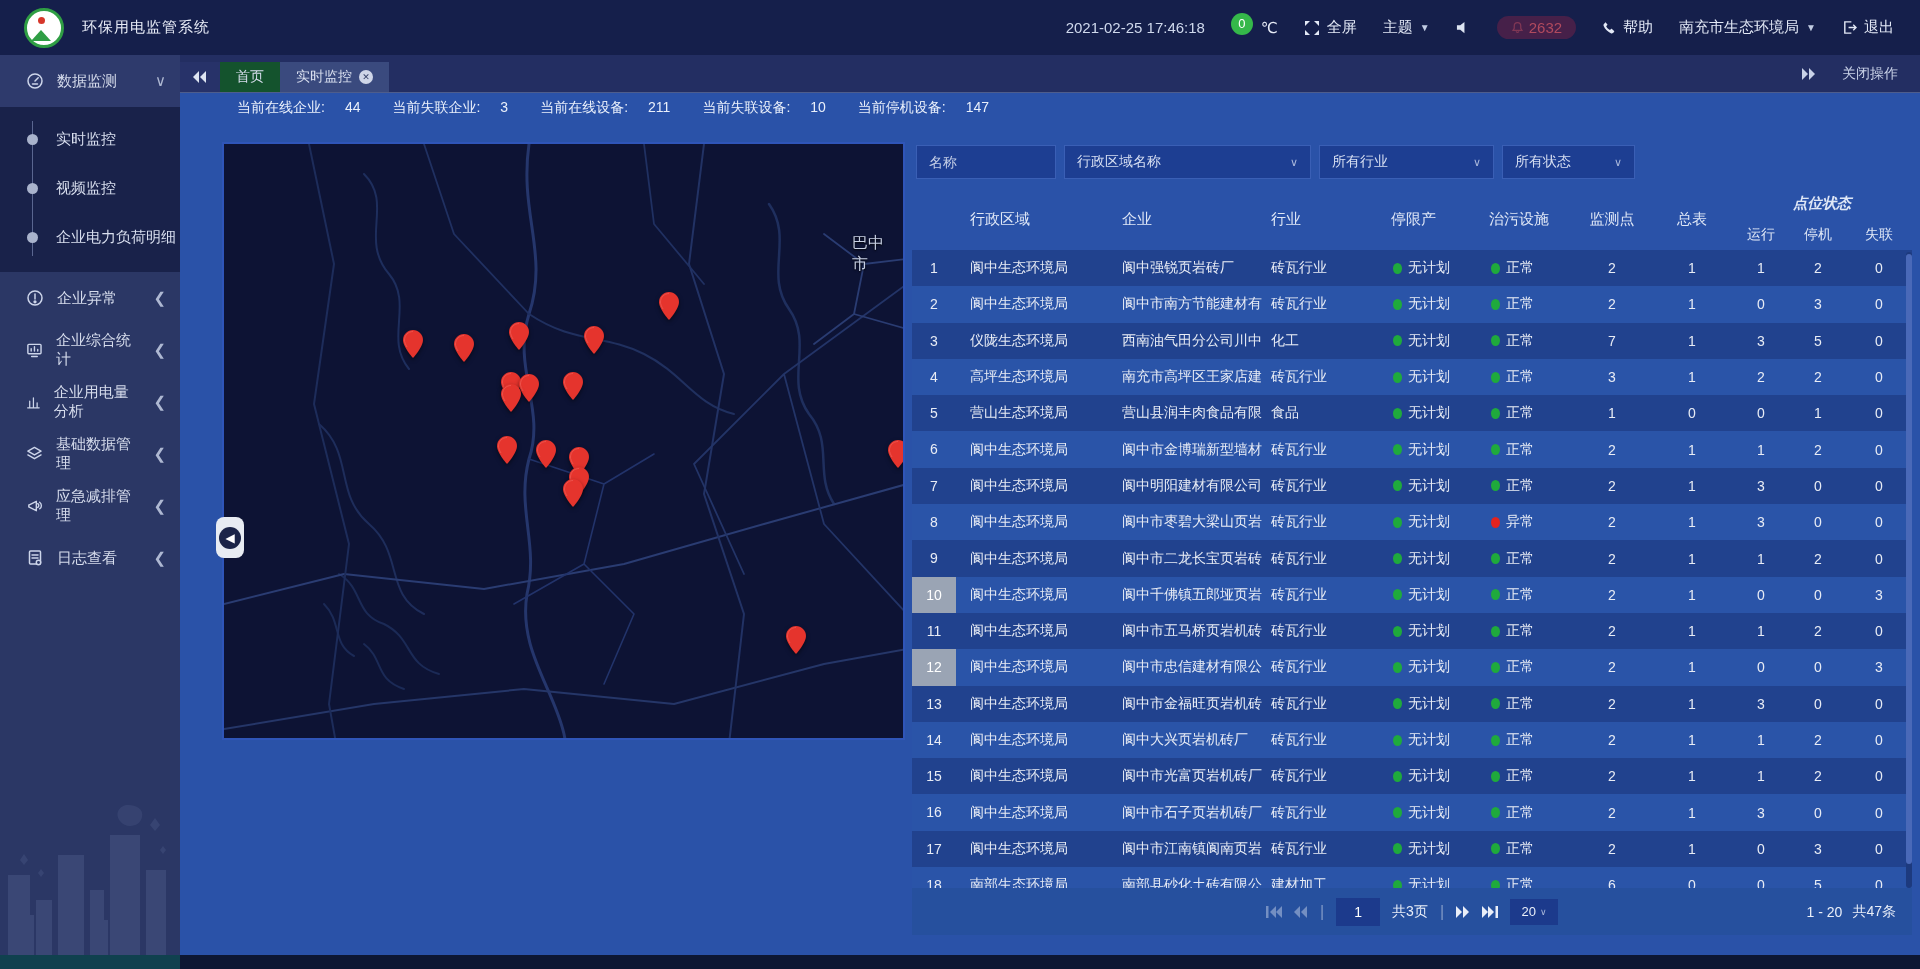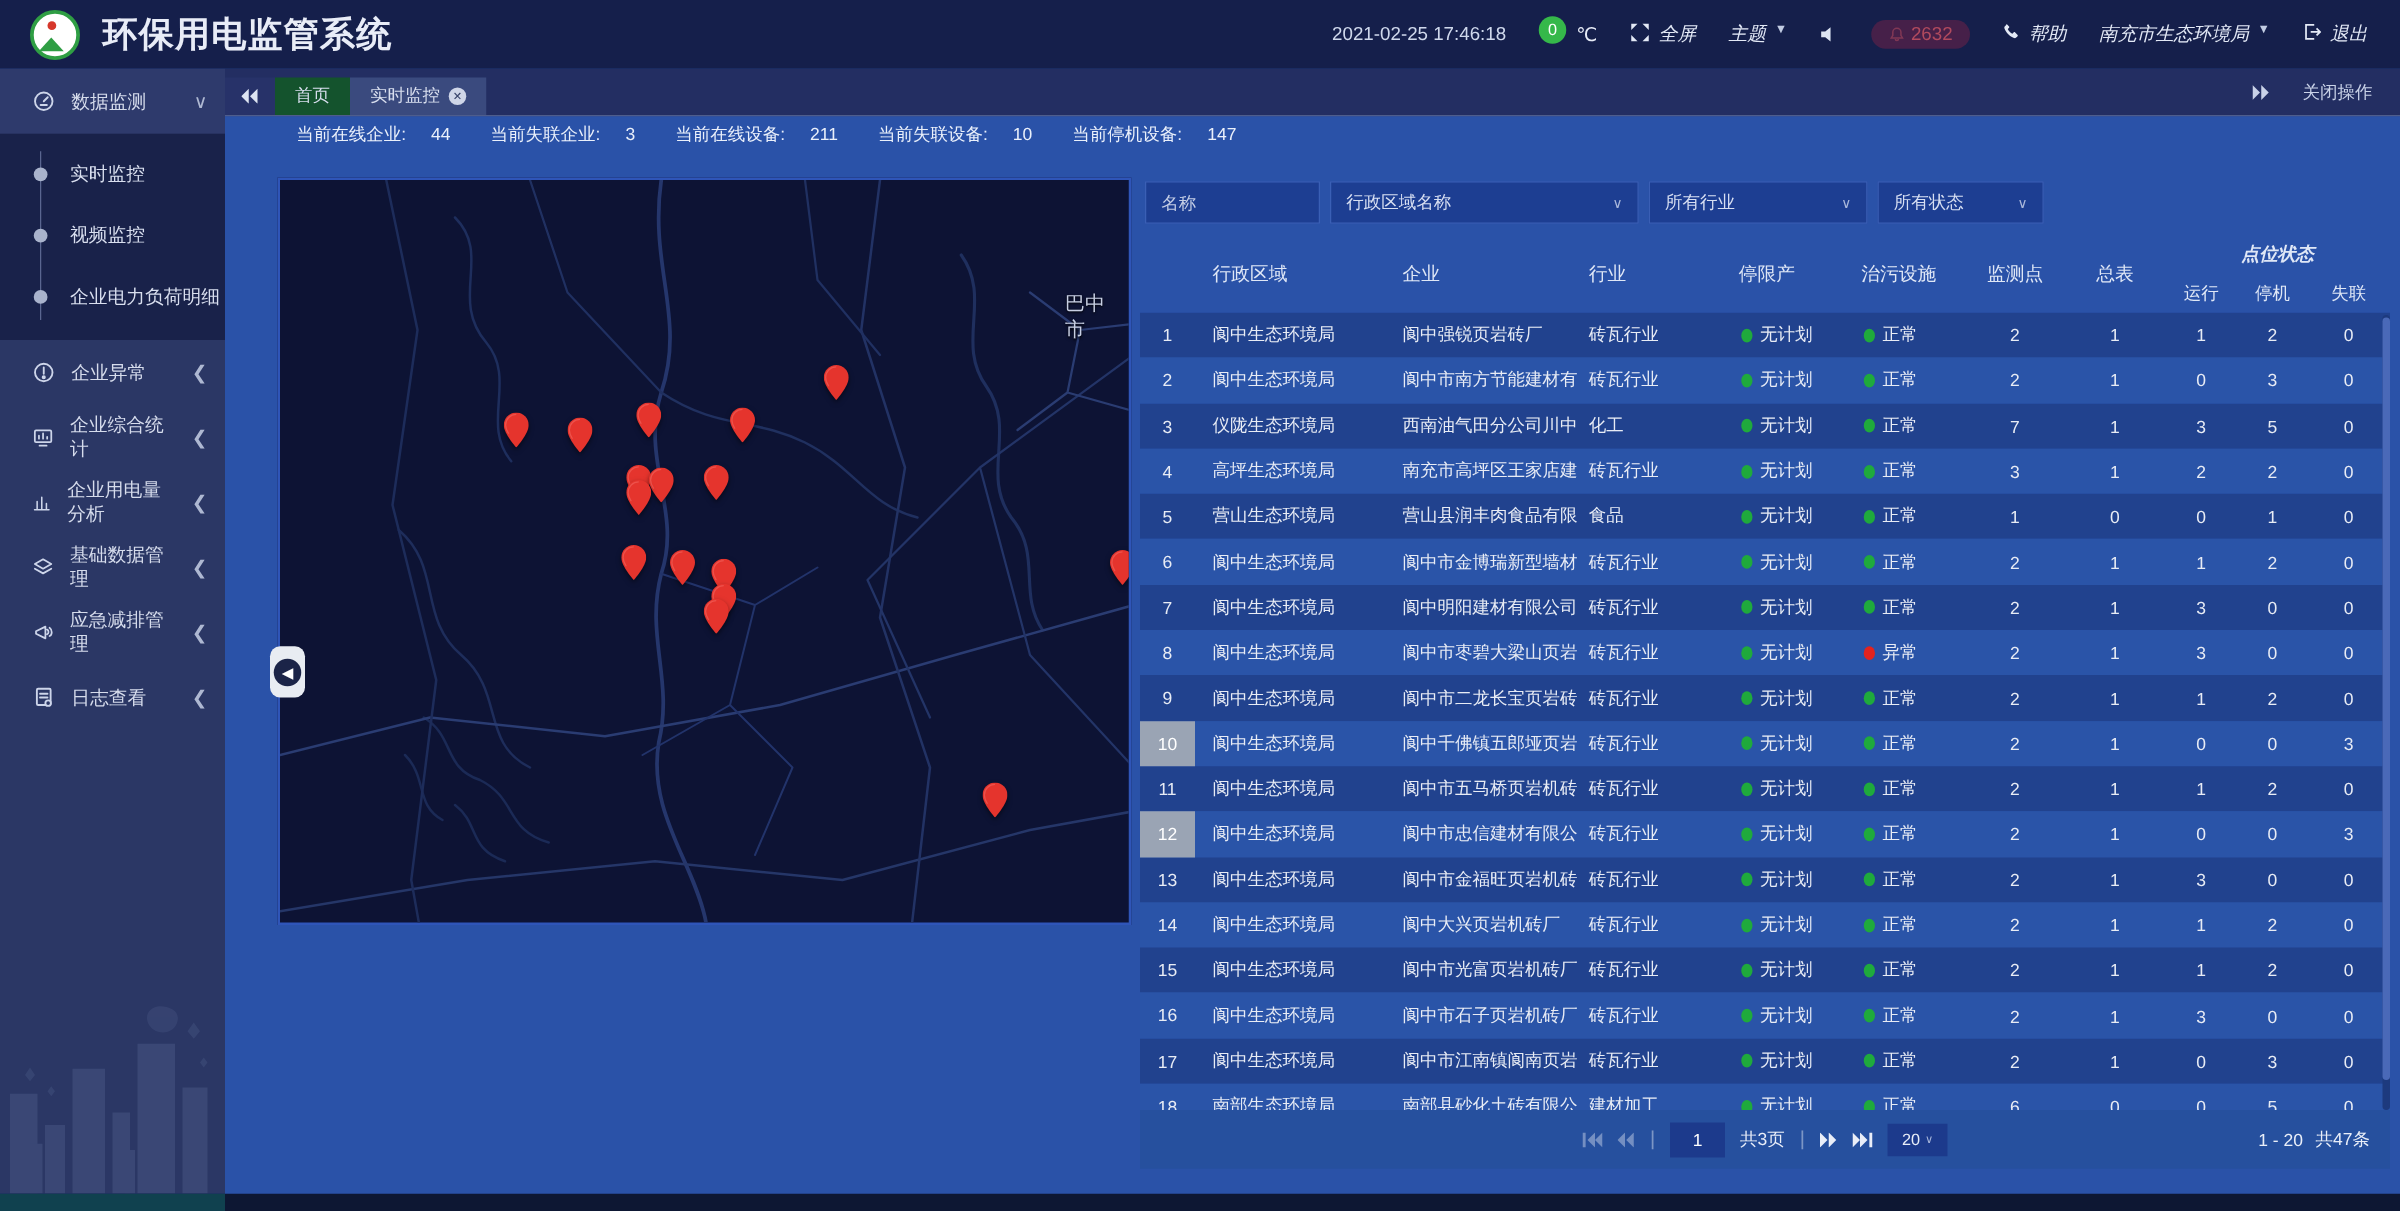--- a/index.html
+++ b/index.html
@@ -3,24 +3,24 @@
 <meta charset="utf-8">
 <style>
   html,body{margin:0;padding:0;background:#0D1733;font-family:"Liberation Sans","DejaVu Sans",sans-serif;}
   #stage{position:relative;width:1920px;height:969px;overflow:hidden;background:#2A52A8;}
   .abs{position:absolute;}
   
   #topbar{left:0;top:0;width:1920px;height:55px;background:#151F4B;display:flex;align-items:center;color:#E8ECF7;}
   #logo{width:34px;height:34px;border-radius:50%;background:#fff;border:3px solid #2F9E44;margin-left:24px;position:relative;flex:none;}
   #logo .sun{position:absolute;left:11px;top:6px;width:7px;height:7px;border-radius:50%;background:#D6372B;}
   #logo .mtn{position:absolute;left:4px;bottom:4px;width:0;height:0;border-left:10px solid transparent;border-right:10px solid transparent;border-bottom:11px solid #2F9E44;}
-  #app-title{font-size:28px;font-weight:bold;margin-left:18px;letter-spacing:1px;}
+  #app-title{font-size:15px;font-weight:normal;margin-left:18px;letter-spacing:1px;}
   #topbar-right{margin-left:auto;display:flex;align-items:center;gap:26px;padding-right:26px;font-size:15px;}
   .temp-badge{width:22px;height:22px;border-radius:50%;background:#35B84A;color:#fff;font-size:13px;display:flex;align-items:center;justify-content:center;margin-right:-18px;margin-top:-8px;}
-  .hbtn{display:flex;align-items:flex-start;gap:7px;cursor:pointer;color:#E3E9F6;font-style:italic;}
+  .hbtn{display:flex;align-items:center;gap:7px;cursor:pointer;color:#E3E9F6;}
   .caret{font-size:10px;color:#C2CCE3;}
   #notice-pill{display:flex;align-items:center;gap:5px;background:rgba(150,35,70,.38);border-radius:12px;padding:3px 14px;color:#B14A5E;font-size:15px;}
   .icon-svg{display:inline-block;vertical-align:middle;}
   
   #tabbar{left:180px;top:55px;width:1740px;height:37px;background:#232E62;display:flex;align-items:flex-end;border-bottom:1px solid rgba(160,180,220,.35);}
   #tab-collapse{width:40px;height:30px;display:flex;align-items:center;justify-content:center;background:#273269;cursor:pointer;}
   .tab{height:30px;display:flex;align-items:center;gap:7px;padding:0 16px;font-size:14px;color:#D9DFEF;cursor:pointer;}
   .tab.inactive{background:#14532d;}
   .tab.active{background:#3A4A7E;}
   .tab-close{width:14px;height:14px;border-radius:50%;background:#CfD6E8;color:#333F66;font-size:9px;line-height:14px;text-align:center;}

